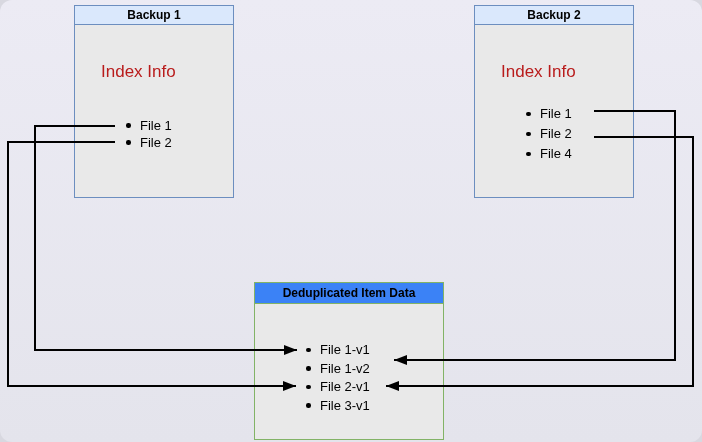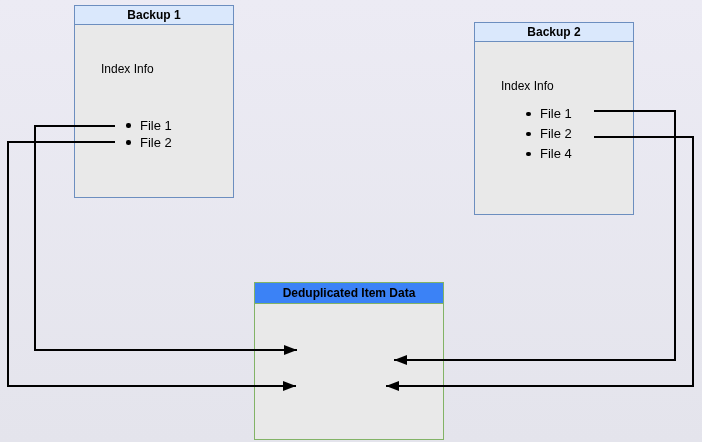--- a/index.html
+++ b/index.html
@@ -4,20 +4,21 @@
 <style>
   * { margin: 0; padding: 0; box-sizing: border-box; }
   body { font-family: "Liberation Sans", sans-serif; background: #d8d8e0; }
 
   .canvas {
     position: relative;
     width: 702px;
     height: 442px;
     background: linear-gradient(180deg, #ecebf4 0%, #e4e4ec 100%);
     overflow: hidden;
+    border-radius: 12px;
   }
 
   .connectors {
     position: absolute;
     left: 0; top: 0;
     width: 702px; height: 442px;
     pointer-events: none;
     z-index: 3;
   }
 
@@ -41,28 +42,28 @@
     background: #dae8fc;
     border-bottom: 1.5px solid #6c8ebf;
   }
   .box.green .box-title {
     height: 21px; line-height: 21px;
     background: #3b82f6;
     border-bottom: 1.5px solid #82b366;
   }
 
   #backup1 { left: 74px;  top: 5px;   width: 160px; height: 193px; }
-  #backup2 { left: 474px; top: 22px;   width: 160px; height: 193px; }
+  #backup2 { left: 474px; top: 5px;   width: 160px; height: 193px; }
   #dedup   { left: 254px; top: 282px; width: 190px; height: 158px; }
 
   .section-label {
     position: absolute;
     left: 26px; top: 56px;
-    font-size: 12px;
-    color: #000000;
+    font-size: 17px;
+    color: #b91c1c;
     white-space: nowrap;
   }
 
   ul.file-list {
     position: absolute;
     list-style: none;
     font-size: 13px;
     color: #000;
     z-index: 4;
   }
@@ -125,14 +126,20 @@
   </div>
   <ul class="file-list" id="backup2-files">
     <li>File 1</li>
     <li>File 2</li>
     <li>File 4</li>
   </ul>
 
   <div class="box green" id="dedup">
     <div class="box-title">Deduplicated Item Data</div>
   </div>
+  <ul class="file-list" id="dedup-files">
+    <li>File 1-v1</li>
+    <li>File 1-v2</li>
+    <li>File 2-v1</li>
+    <li>File 3-v1</li>
+  </ul>
 
 </div>
 
 </body></html>

